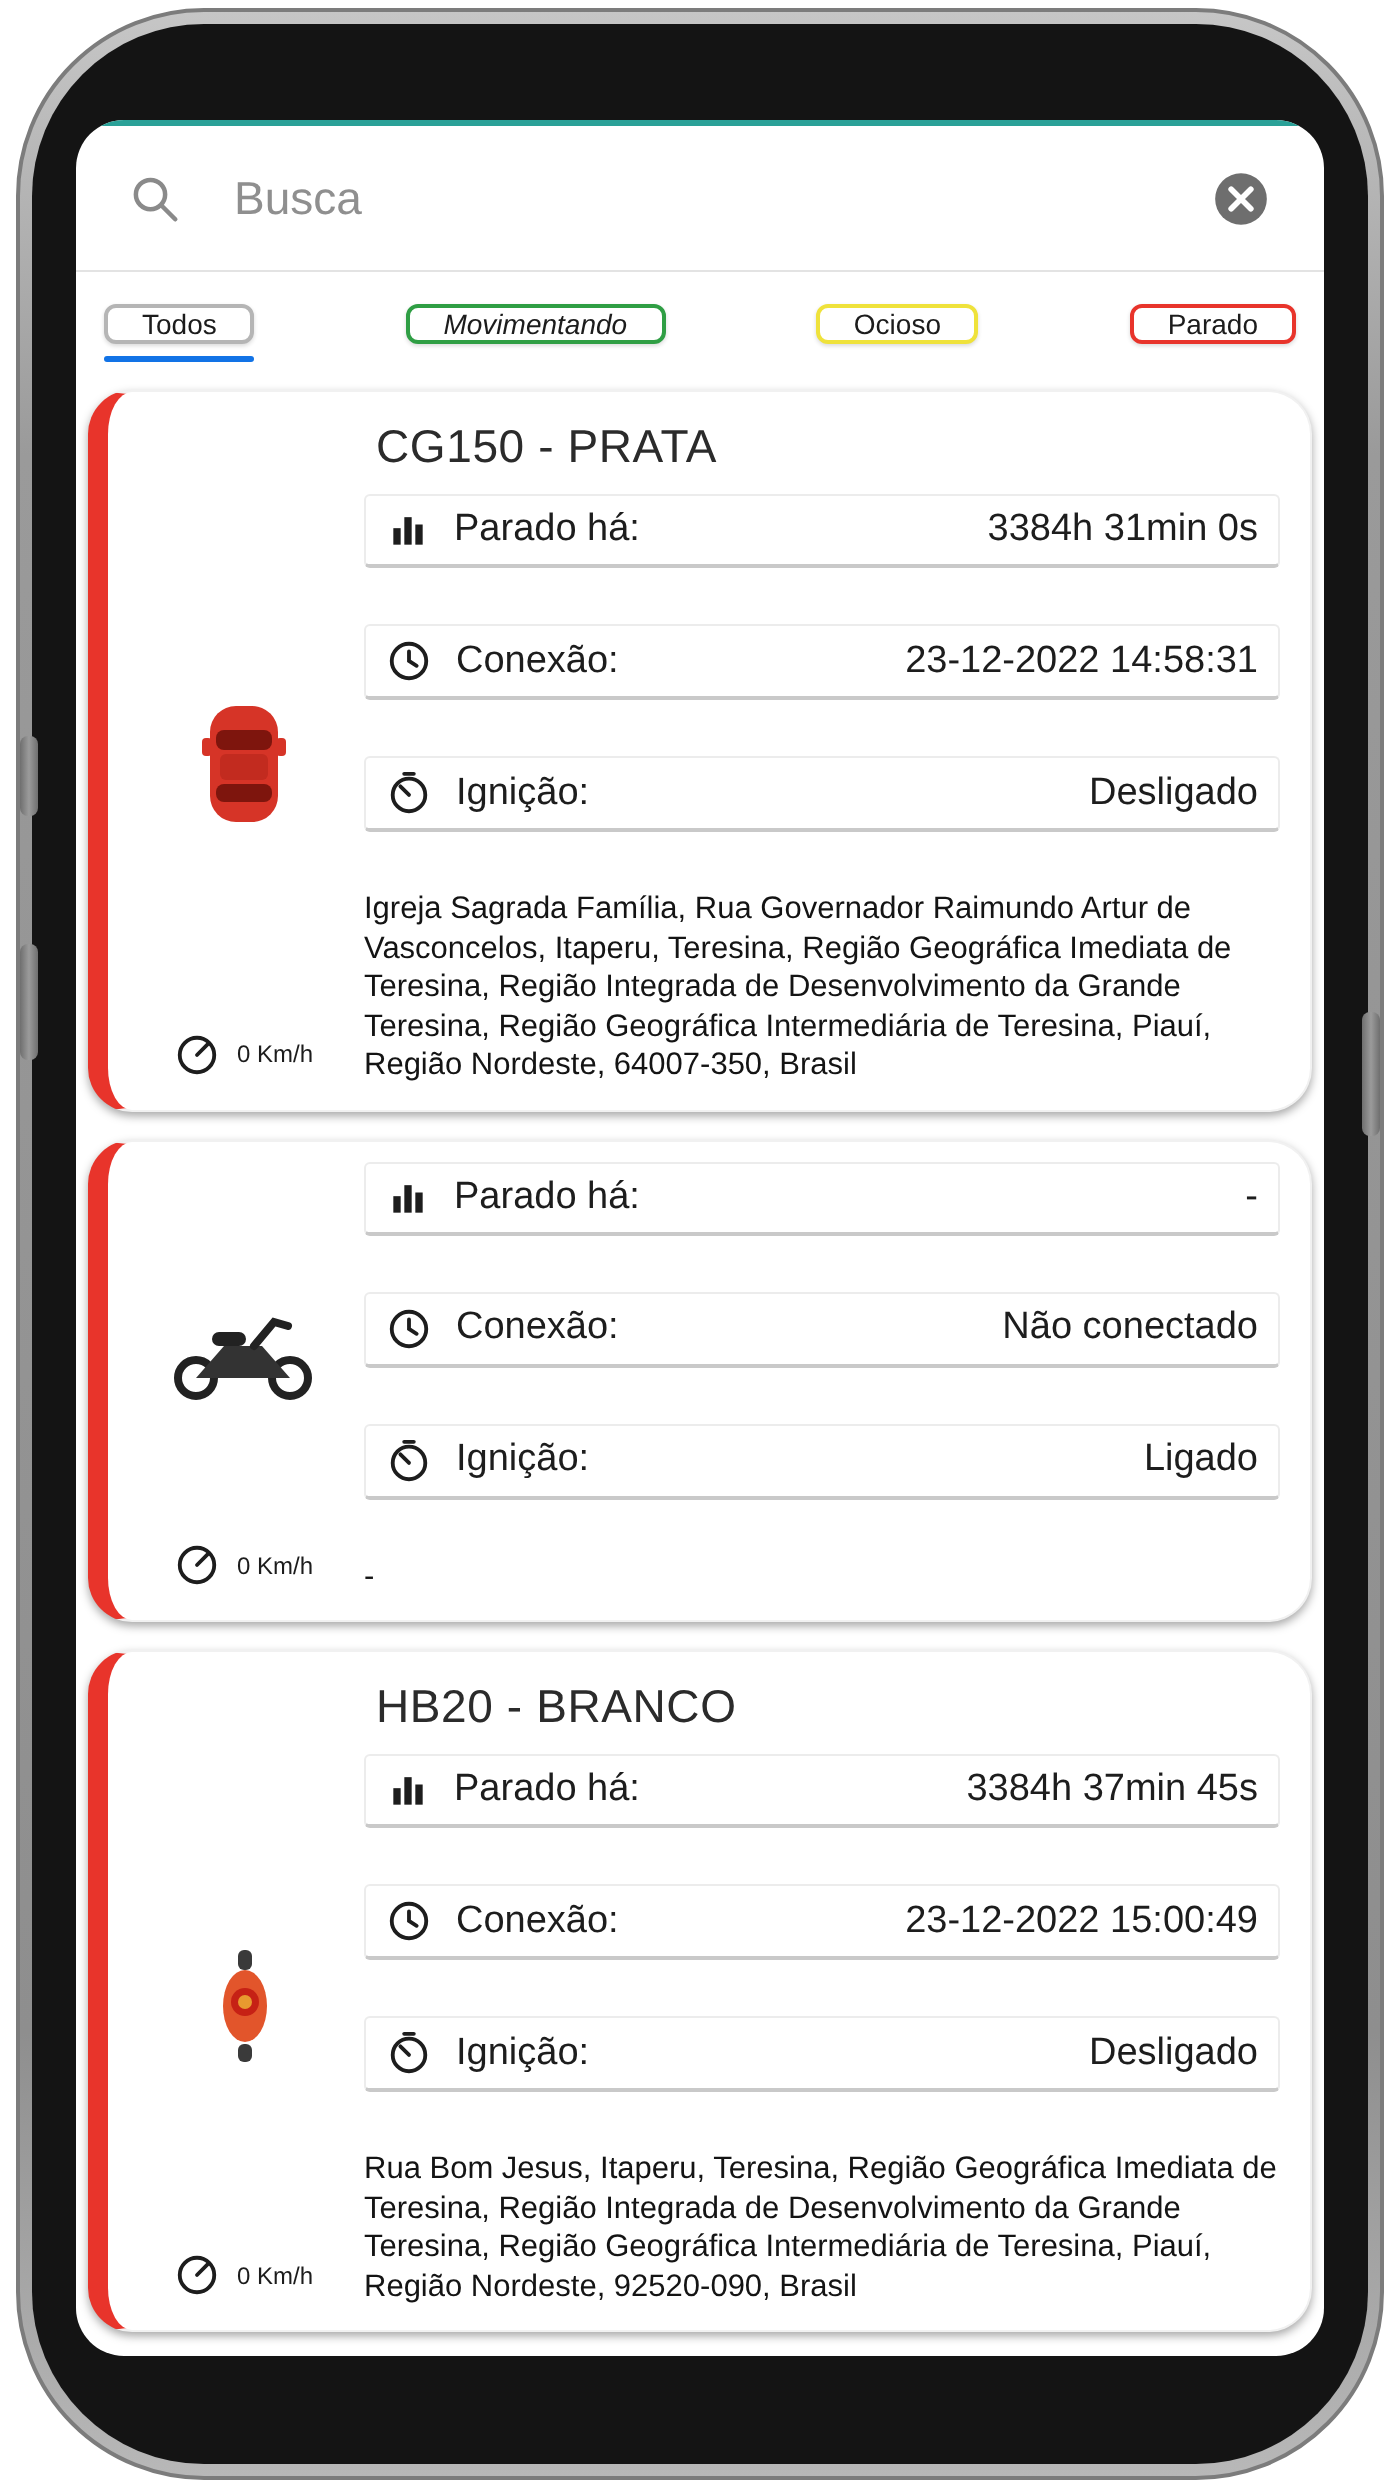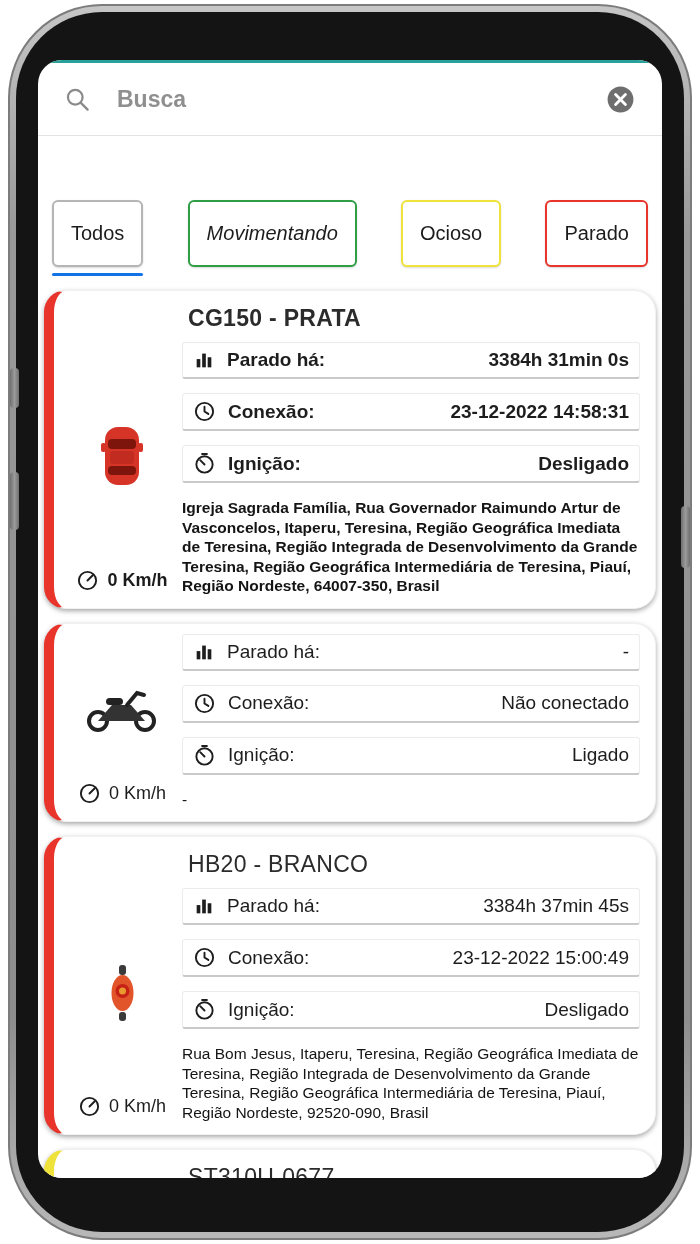--- a/index.html
+++ b/index.html
@@ -24,51 +24,50 @@
   .screen{
     width:100%;height:100%;background:#ffffff;border-radius:24px;overflow:hidden;
     position:relative;display:flex;flex-direction:column;
   }
   .top-line{height:3px;width:100%;flex:0 0 auto;}
   
   .search-bar{flex:0 0 auto;display:flex;align-items:center;height:72px;padding:0 26px;border-bottom:1px solid #e3e3e3;}
   .search-bar svg{flex:0 0 auto;}
   .search-input{
     flex:1;border:none;outline:none;font-size:23px;margin-left:24px;color:#3c3c3c;
-    font-family:"Liberation Sans", sans-serif;background:transparent;font-weight:bold;
+    font-family:"Liberation Sans", sans-serif;background:transparent;
   }
   .search-input::placeholder{color:#8f8f8f;}
   .clear-btn{flex:0 0 auto;border:none;background:transparent;padding:0;cursor:pointer;line-height:0;}
   
   .chips{flex:0 0 auto;display:flex;justify-content:space-between;align-items:flex-start;padding:16px 14px 10px 14px;}
   .chip-wrap{display:flex;flex-direction:column;}
   .chip{
-    background:#fff;border:2px solid #b5b5b5;border-radius:6px;padding:20px 17px;
-    font-size:20px;color:#1c1c1c;font-family:"Liberation Sans", sans-serif;cursor:pointer;
+    background:#fff;border:2px solid #b5b5b5;border-radius:6px;padding:0 17px;
+    font-size:14px;color:#1c1c1c;font-family:"Liberation Sans", sans-serif;cursor:pointer;
     box-shadow:0 1px 2px rgba(0,0,0,.15);
-    margin-top:48px;
   }
   .chip-underline{height:3px;border-radius:2px;margin-top:6px;}
   
   .cards{flex:1;padding:4px 6px 0 6px;overflow:hidden;}
   .card{
     background:#fff;border:1px solid #f1f1f1;border-left:10px solid #e8342b;
     border-radius:22px;box-shadow:0 2px 5px rgba(0,0,0,.35);
     margin-bottom:14px;padding:10px 15px 12px 8px;box-sizing:border-box;
   }
   .card-title{font-size:23px;color:#2b2b2b;margin:4px 0 10px 126px;letter-spacing:.3px;}
   .card-body{display:flex;}
   .left-col{flex:0 0 120px;display:flex;flex-direction:column;align-items:center;justify-content:space-between;padding-top:8px;}
   .vehicle-icon{flex:1;display:flex;align-items:center;justify-content:center;}
-  .speed{display:flex;align-items:center;gap:8px;font-size:18px;color:#1c1c1c;padding:6px 0 4px 0;white-space:nowrap;}
+  .speed{display:flex;align-items:center;gap:8px;font-size:12px;color:#1c1c1c;padding:6px 0 4px 0;white-space:nowrap;}
   .right-col{flex:1;display:flex;flex-direction:column;min-width:0;}
   .info-row{
     display:flex;align-items:center;gap:12px;padding:6px 10px;
     border:1px solid #ececec;border-bottom:2px solid #c9c9c9;border-radius:3px;
-    margin-bottom:14px;font-size:19px;background:#fff;
+    margin-bottom:28px;font-size:19px;background:#fff;
   }
   .info-row .val{margin-left:auto;text-align:right;white-space:nowrap;}
   .address{font-size:15.5px;line-height:1.26;color:#141414;margin-top:1px;}
   .icon{line-height:0;flex:0 0 auto;}
 </style>
 </head>
 <body>
 
 <div class="phone">
   <div class="side-btn btn-l1"></div>
@@ -108,21 +107,21 @@
         <div class="chip-wrap">
           <button class="chip" style="border-color: rgb(239, 226, 59);">Ocioso</button>
         </div>
         <div class="chip-wrap">
           <button class="chip" style="border-color: rgb(232, 52, 43);">Parado</button>
         </div>
       </div>
 
       <div class="cards">
 
-        <div class="card" style="border-left-color: rgb(232, 52, 43); font-weight: bold;">
+        <div class="card" style="border-left-color: rgb(232, 52, 43);">
           <div class="card-title">CG150 - PRATA</div>
           <div class="card-body">
             <div class="left-col">
               <div class="vehicle-icon">
                 <svg width="46" height="62" viewBox="0 0 46 62">
                   <rect x="2" y="18" width="5" height="9" rx="2" fill="#d63427"></rect>
                   <rect x="39" y="18" width="5" height="9" rx="2" fill="#d63427"></rect>
                   <rect x="6" y="2" width="34" height="58" rx="13" fill="#d63427"></rect>
                   <rect x="9" y="14" width="28" height="10" rx="4" fill="#7e150d"></rect>
                   <rect x="9" y="41" width="28" height="9" rx="4" fill="#7e150d"></rect>

